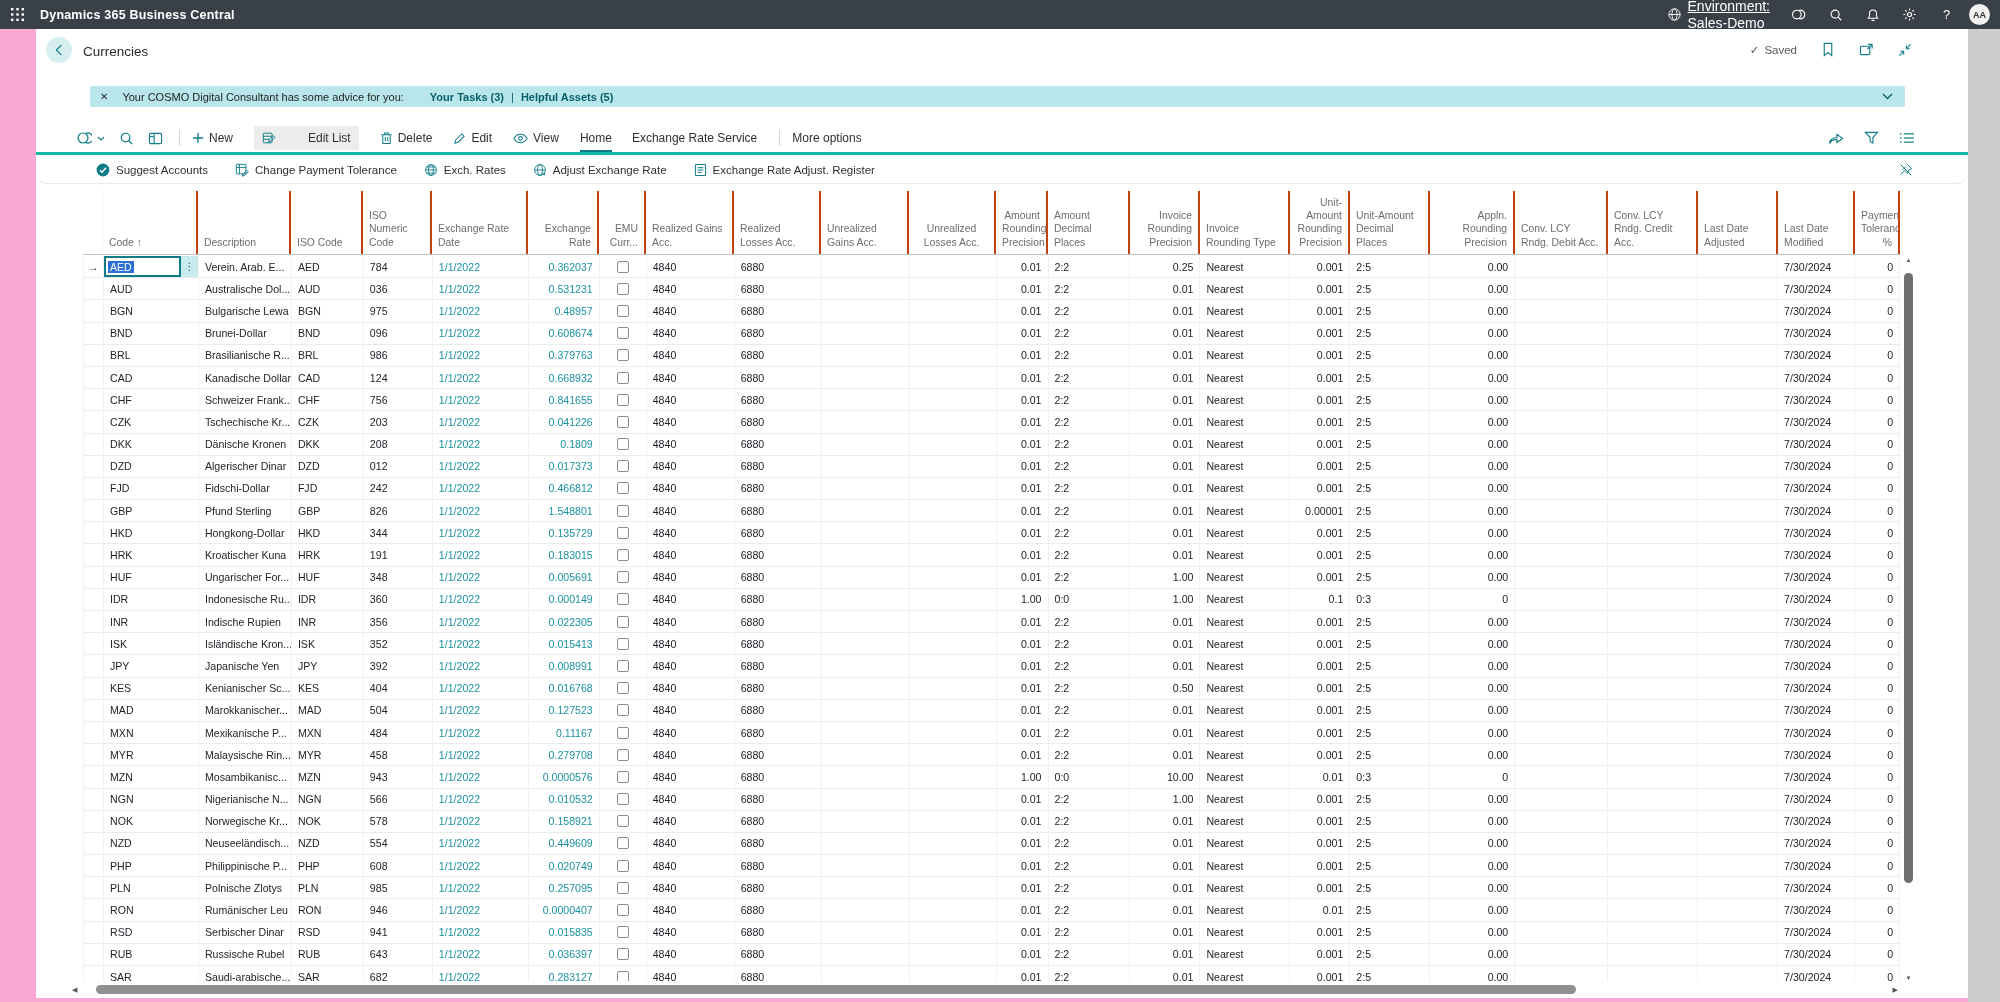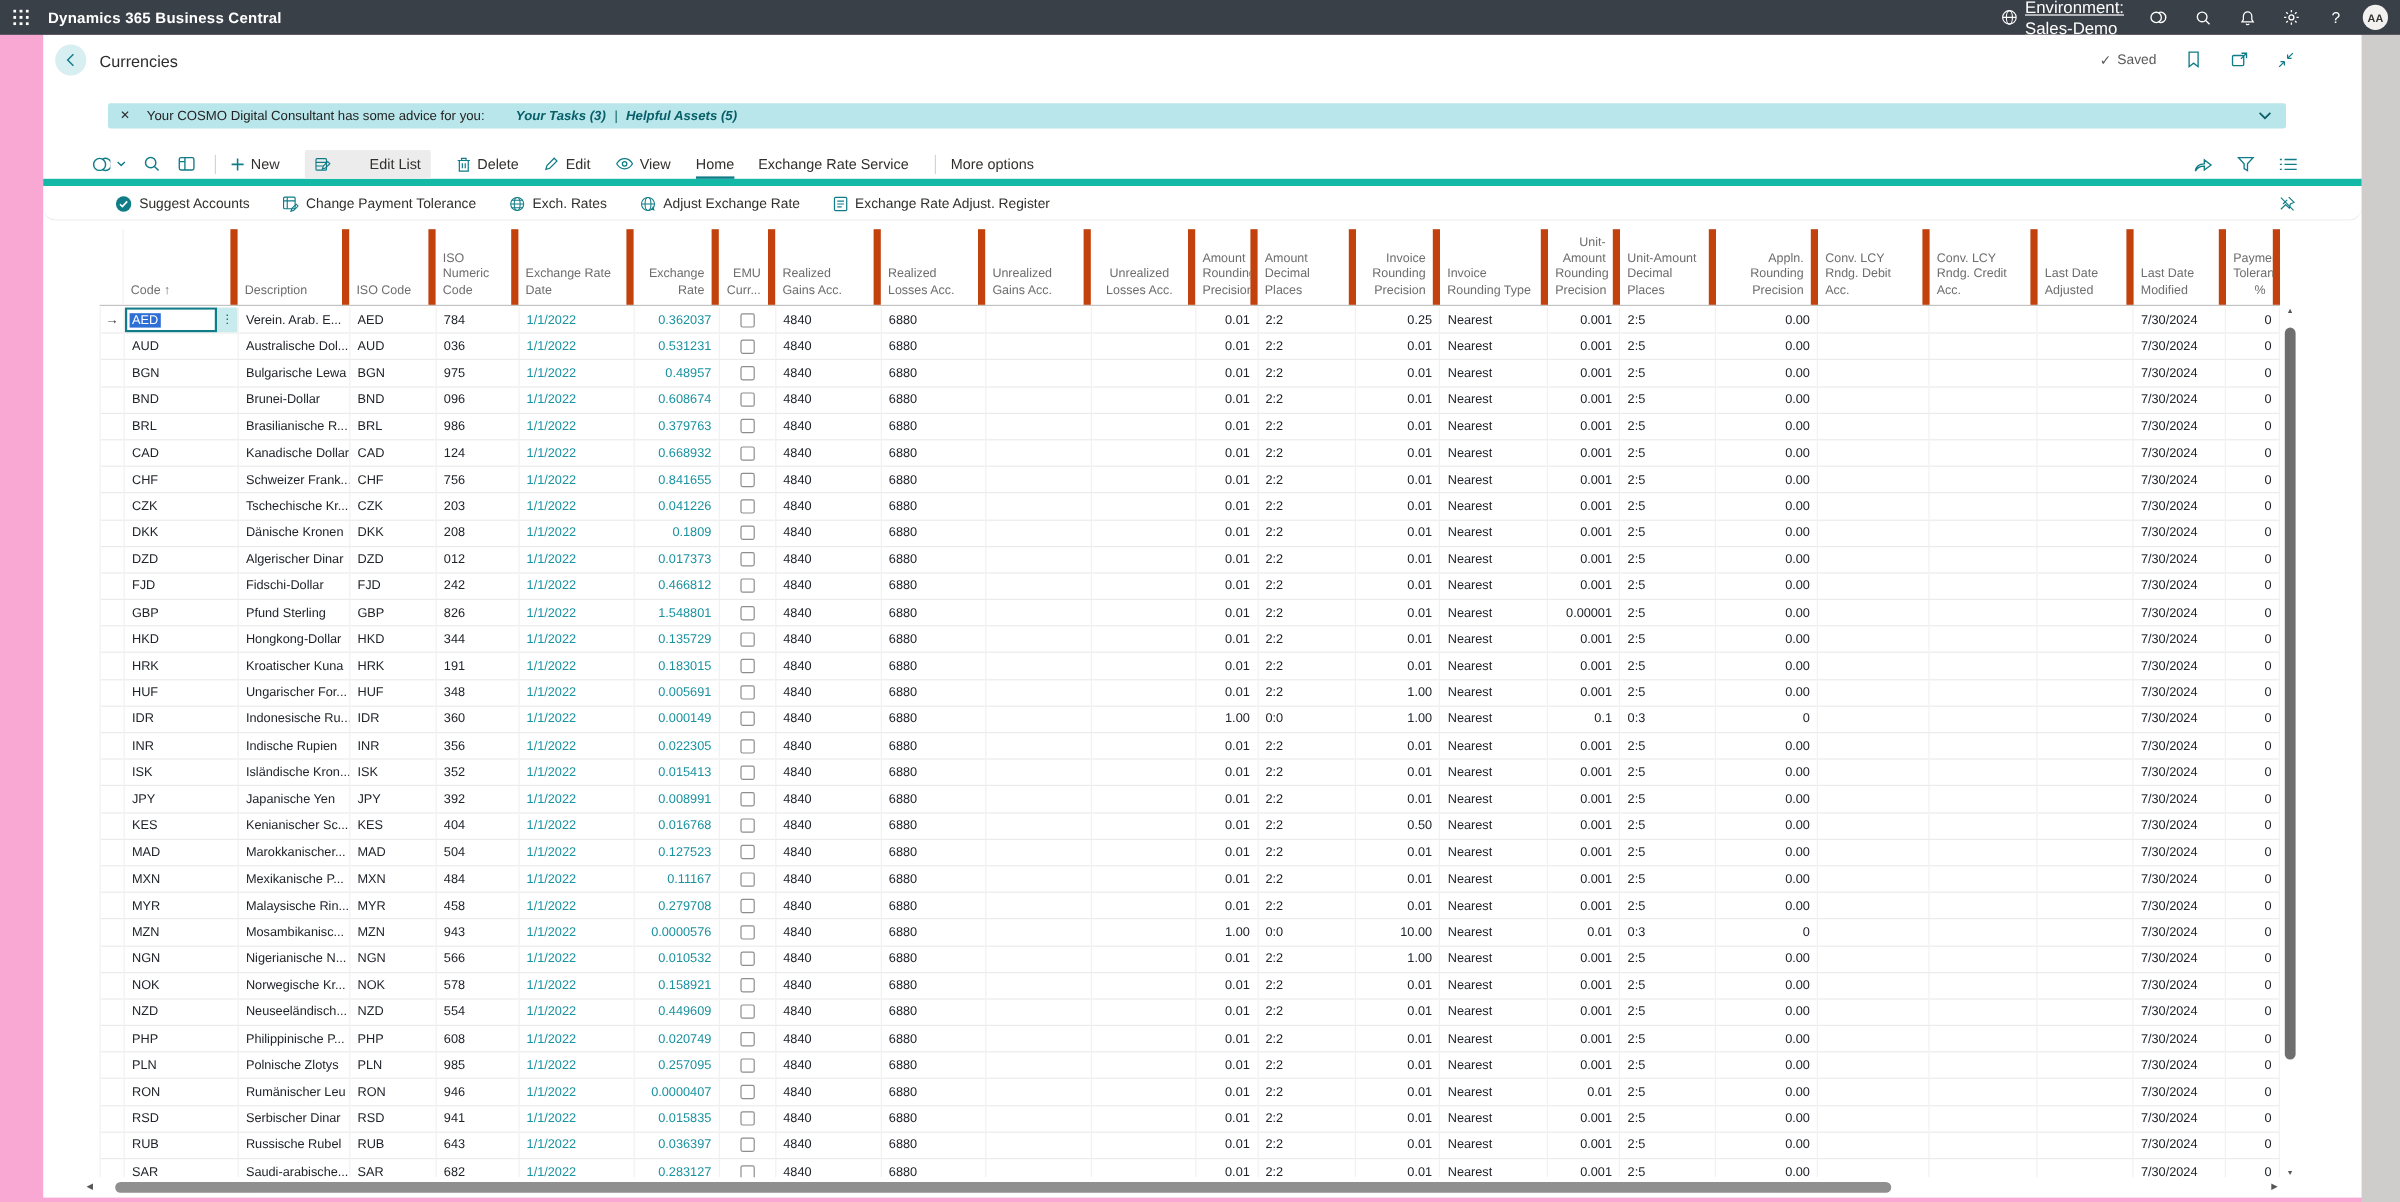--- a/index.html
+++ b/index.html
@@ -30,44 +30,44 @@
               background:#d8eff1; display:flex; align-items:center; justify-content:center; }
   .page-title { position:absolute; left:47px; top:15px; font-size:13.5px; color:#2c2c2c; }
   .ph-right { position:absolute; right:56px; top:13px; display:flex; align-items:center; gap:24px; }
   .saved { display:flex; align-items:center; gap:5px; font-size:11.5px; color:#5a5a5a; }
 
   
   .banner { position:absolute; left:54px; top:57px; width:1815px; height:21px; background:#b9e6ea; border-radius:2px;
             display:flex; align-items:center; font-size:11px; color:#232323; padding:0 10px; }
   .banner-close { font-size:10px; color:#2b2b2b; margin-right:14px; cursor:pointer; }
   .banner-links { margin-left:26px; display:flex; gap:7px; color:#075f68; font-weight:bold; }
-  .banner-links span { cursor:pointer;font-style:italic; }
+  .banner-links span { cursor:pointer; }
   .banner-sep { font-weight:normal; }
   .banner-chev { position:absolute; right:12px; }
 
   
-  .ribbon1 { position:absolute; left:0; top:95px; width:1932px; height:31px; border-bottom:6px solid #14b8a6;
+  .ribbon1 { position:absolute; left:0; top:95px; width:1932px; height:31px; border-bottom:3px solid #14b8a6;
              display:flex; align-items:center; padding-left:40px; font-size:12px; color:#32302e; }
   .r-item { display:flex; align-items:center; gap:5px; margin-right:21px; cursor:pointer; white-space:nowrap; height:100%; position:relative; }
   .r-item.boxed { background:#ececec; border-radius:2px; height:24px; padding:0 8px;gap:32px; }
   .r-icon-only { margin-right:14px; }
   .divider { width:1px; height:16px; background:#d6d4d2; margin:0 12px 0 2px; }
   .tab { margin-right:20px; }
   .tab.active::after { content:""; position:absolute; left:0; right:0; bottom:0; height:2px; background:#0f7c87; }
   .ribbon-right { position:absolute; right:53px; top:0; height:100%; display:flex; align-items:center; gap:20px; }
 
   .ribbon2 { position:absolute; left:0; top:127px; width:1932px; height:28px; border-bottom:1px solid #ebebeb;
              display:flex; align-items:center; padding-left:60px; gap:27px; font-size:11.5px; color:#32302e;border-radius:11px; }
   .r2-item { display:flex; align-items:center; gap:6px; cursor:pointer; white-space:nowrap; }
   .pin { position:absolute; right:55px; }
 
   
   .thead { position:absolute; left:47px; top:162px; width:1817px; height:64px; display:flex; align-items:flex-end;
            border-bottom:1px solid #c3c3c3; font-size:10.4px; color:#6d6d6d; }
-  .th { padding:2px 6px 5px; border-right:6px solid #c2410c; line-height:1.28; height:100%;
+  .th { padding:2px 6px 5px; border-right:2px solid #c2410c; line-height:1.28; height:100%;
         display:flex; align-items:flex-end; overflow:hidden; cursor:pointer; }
   .th.num { justify-content:flex-end; text-align:right; }
   .th-label { width:100%; }
   .tbody { position:absolute; left:47px; top:227px; width:1817px; height:725px; overflow:hidden; border-left:1px solid #f1f1f1; }
   .row { display:flex; height:22.2px; border-bottom:1px solid #ebebeb; font-size:10.6px; color:#20242a; }
   .cell { padding:0 6px; border-right:1px solid #f1f1f1; display:flex; align-items:center; white-space:nowrap; overflow:hidden; }
   .cell.num { justify-content:flex-end; }
   .cell.link { color:#1a92a0; }
   .c-gutter { width:20px; padding:0; justify-content:center; border-right:1px solid #f1f1f1; color:#3e3e3e; font-size:11px; }
   .c-code { width:95px; }  .c-desc { width:93px; } .c-iso { width:72px; } .c-ison { width:69px; }

